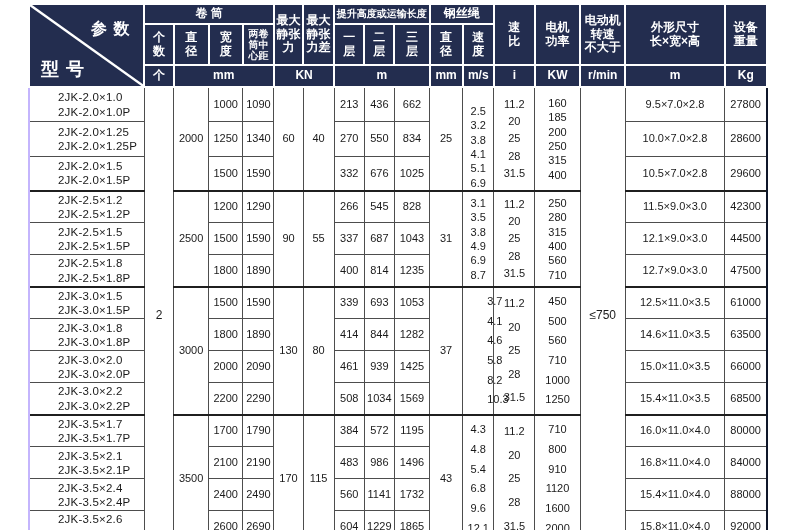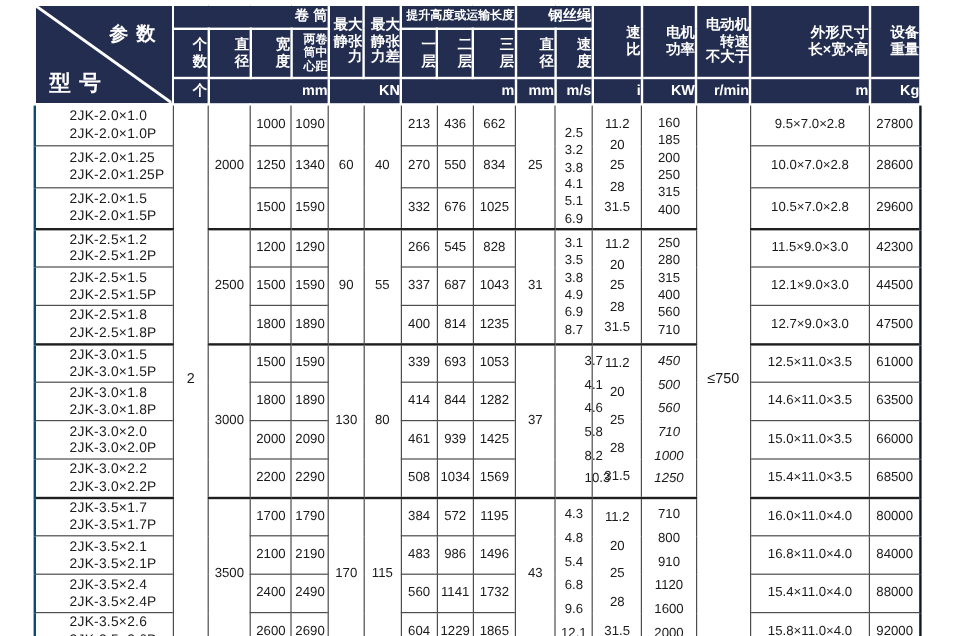--- a/index.html
+++ b/index.html
@@ -2,41 +2,41 @@
 <html style="--navy: #232d4f;"><head>
 <meta charset="utf-8">
 <style>
   html,body{margin:0;padding:0;background:#fff;}
   .stage{position:relative;width:800px;height:530px;background:#ffffff;overflow:hidden;
          font-family:"Liberation Sans","DejaVu Sans",sans-serif;}
   table.spec{position:absolute;left:28px;top:3px;width:740px;border-collapse:collapse;table-layout:fixed;}
 
   
   thead td{background:var(--navy,#232d4f);color:#fff;border:2px solid #ffffff;
-           text-align:right;vertical-align:middle;font-weight:bold;font-size:12px;
+           text-align:center;vertical-align:middle;font-weight:bold;font-size:12px;
            line-height:1.12;white-space:pre-line;padding:0;}
   thead tr.h1{height:20px;}
   thead tr.h2{height:41px;}
   thead tr.h3{height:22px;}
   thead td.small{font-size:10px;}
   thead td.unit{font-size:12px;}
 
   td.corner{position:relative;padding:0;}
   td.corner svg{position:absolute;left:0;top:0;width:100%;height:100%;display:block;}
   td.corner line{stroke:#ffffff;stroke-width:2.5;}
   .corner-param{position:absolute;top:15px;right:13px;font-size:16px;letter-spacing:1px;}
   .corner-model{position:absolute;bottom:7px;left:11px;font-size:18px;letter-spacing:1px;}
 
   
   tbody tr{height:32px;}
   tbody td{border:1px solid #4d4d4d;background:#fff;color:#1a1a1a;text-align:center;
            vertical-align:middle;font-size:11px;line-height:1.25;padding:0;white-space:pre-line;}
   tbody td.model{text-align:left;padding-left:11px;font-size:11.5px;letter-spacing:0.2px;}
   tbody tr.section-start td{border-top:2px solid #1f1f1f;}
-  tbody td:first-child{border-left:2px solid #0c4a6e;padding-left:28px;}
+  tbody td:first-child{border-left:2px solid #c4b5fd;padding-left:28px;}
   tbody td:last-child{border-right:2px solid #0f172a;}
   tbody tr:last-child td{border-bottom:2px solid #1f1f1f;}
   tbody td.list{vertical-align:middle;}
   .stack span{display:block;}
   tbody td.big{font-size:12px;}
 </style>
 </head>
 <body>
 
 <div class="stage">
@@ -215,21 +215,21 @@
           <td>1500</td>
           <td>1590</td>
           <td rowspan="4">130</td>
           <td rowspan="4">80</td>
           <td>339</td>
           <td>693</td>
           <td>1053</td>
           <td rowspan="4">37</td>
           <td class="list" rowspan="4"><div class="stack" style="line-height: 19.6667px; margin-left: 24px;"><span>3.7</span><span>4.1</span><span>4.6</span><span>5.8</span><span>8.2</span><span>10.3</span></div></td>
           <td class="list" rowspan="4"><div class="stack" style="line-height: 23.6px;"><span>11.2</span><span>20</span><span>25</span><span>28</span><span>31.5</span></div></td>
-          <td class="list" rowspan="4"><div class="stack" style="line-height: 19.6667px; font-style: italic;"><span>450</span><span>500</span><span>560</span><span>710</span><span>1000</span><span>1250</span></div></td>
+          <td class="list" rowspan="4"><div class="stack" style="line-height: 19.6667px;"><span>450</span><span>500</span><span>560</span><span>710</span><span>1000</span><span>1250</span></div></td>
           <td>12.5×11.0×3.5</td>
           <td>61000</td>
         </tr>
         <tr>
           <td class="model">2JK-3.0×1.8
 2JK-3.0×1.8P</td>
           <td>1800</td>
           <td>1890</td>
           <td>414</td>
           <td>844</td>

